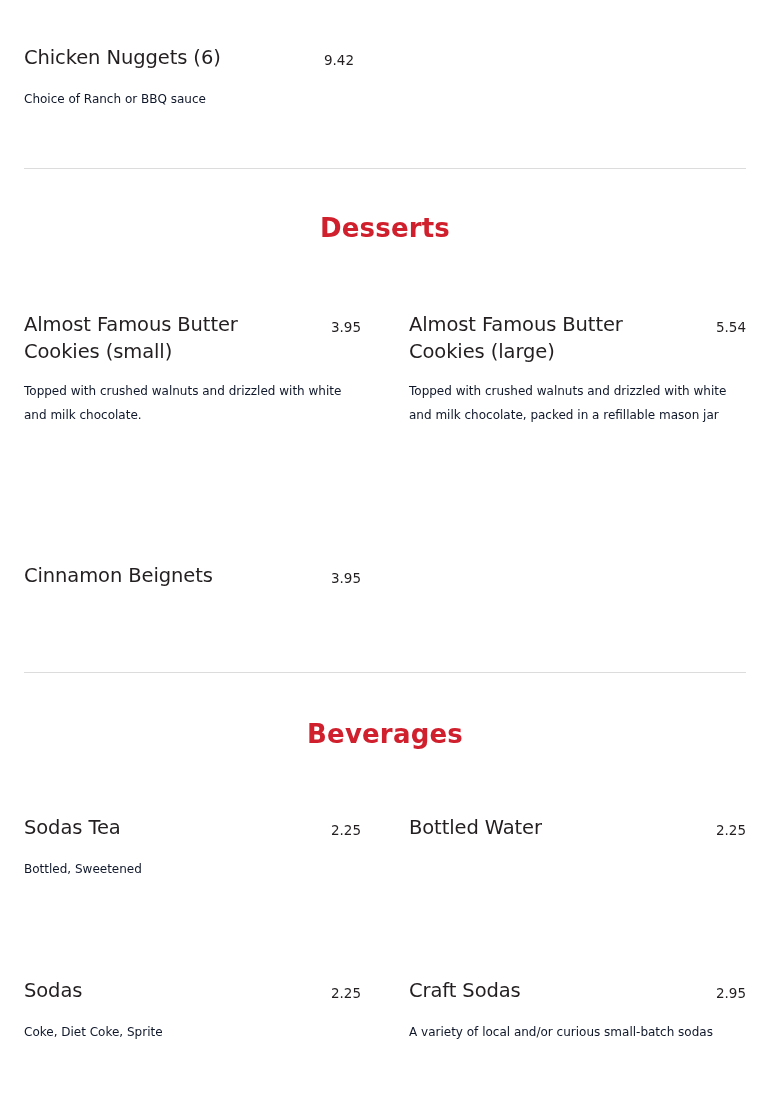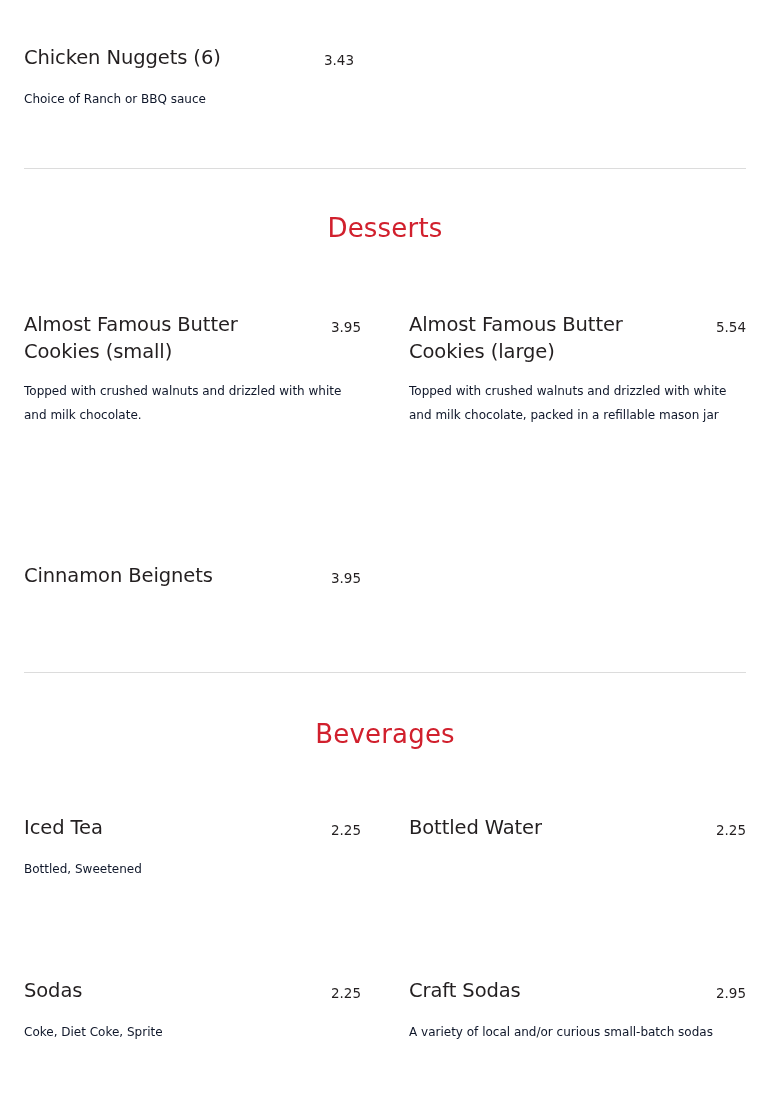--- a/index.html
+++ b/index.html
@@ -50,21 +50,21 @@
     color: #0f172a;
     margin-top: 14px;
     max-width: 330px;
   }
 
   
   .section-heading {
     text-align: center;
     color: #d1202d;
     font-size: 26px;
-    font-weight: 400;
+    font-weight: 700;
     letter-spacing: 0.2px;
     line-height: 32px;
   }
   .divider {
     border: 0;
     border-top: 1px solid #dcdcdc;
     margin: 0;
     width: 722px;
   }
 
@@ -85,21 +85,21 @@
   #item-craft-sodas { left: 409px; top: 977px; width: 337px; }
 </style>
 </head>
 <body>
 
 <div class="page">
 
   <div class="menu-item abs" id="item-nuggets">
     <div class="item-head">
       <div class="item-name">Chicken Nuggets (6)</div>
-      <div class="item-price">3.43</div>
+      <div class="item-price">9.42</div>
     </div>
     <div class="item-desc">Choice of Ranch or BBQ sauce</div>
   </div>
 
   <hr class="divider abs" id="divider-1">
 
   <div class="section-heading abs" id="heading-desserts">Desserts</div>
 
   <div class="menu-item abs" id="item-cookies-small">
     <div class="item-head">
@@ -123,21 +123,21 @@
       <div class="item-price">3.95</div>
     </div>
   </div>
 
   <hr class="divider abs" id="divider-2">
 
   <div class="section-heading abs" id="heading-beverages">Beverages</div>
 
   <div class="menu-item abs" id="item-iced-tea">
     <div class="item-head">
-      <div class="item-name">Iced Tea</div>
+      <div class="item-name">Sodas Tea</div>
       <div class="item-price">2.25</div>
     </div>
     <div class="item-desc">Bottled, Sweetened</div>
   </div>
 
   <div class="menu-item abs" id="item-bottled-water">
     <div class="item-head">
       <div class="item-name">Bottled Water</div>
       <div class="item-price">2.25</div>
     </div>

